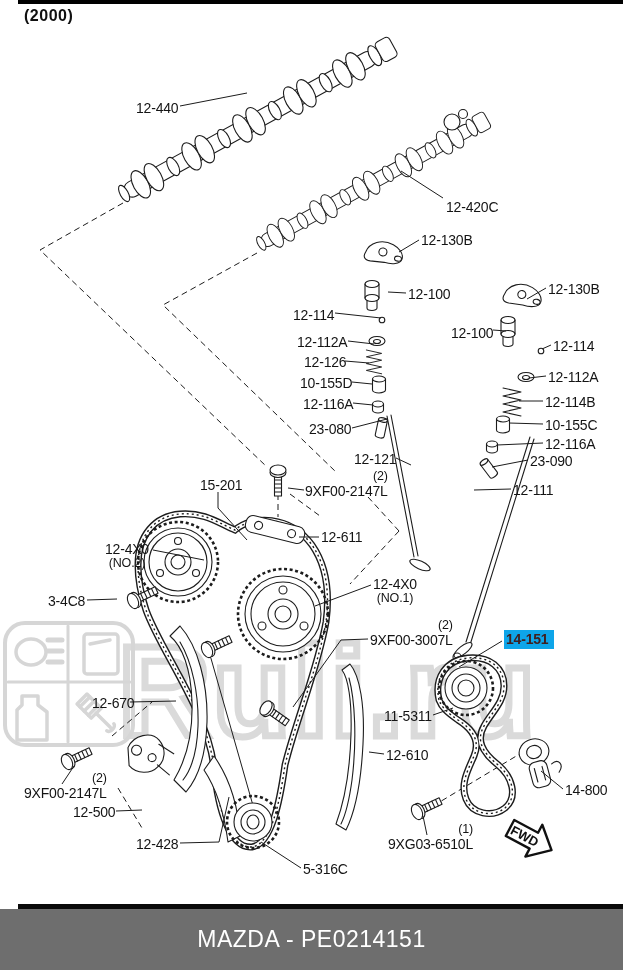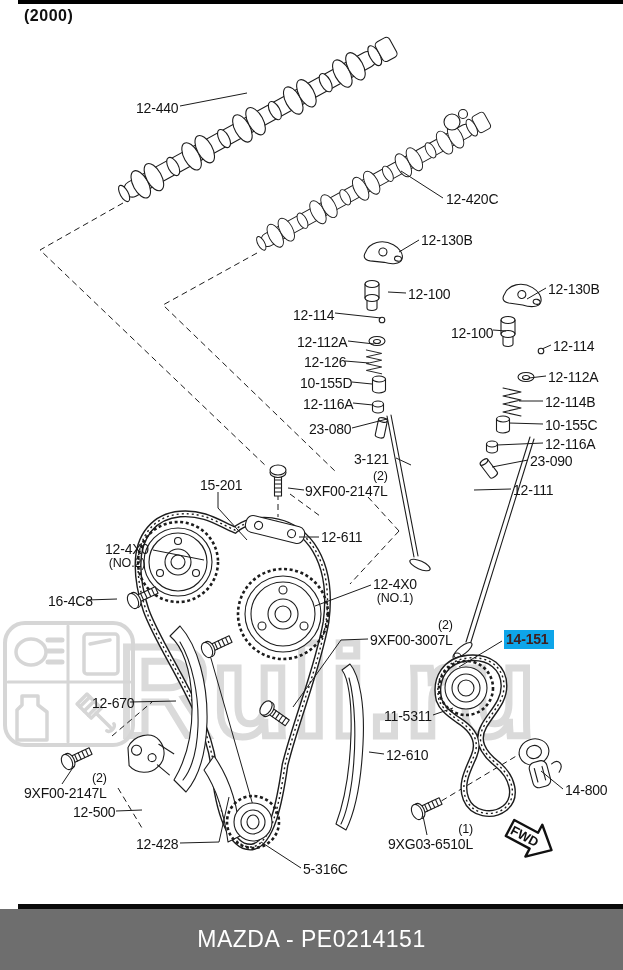--- a/index.html
+++ b/index.html
@@ -275,50 +275,50 @@
       <polyline class="ld" points="180,843 219,842 229,797"></polyline>
     </g>
 
     <g transform="translate(510,828) rotate(28)">
       <polygon points="0,-9 27,-9 27,-18 47,0 27,18 27,9 0,9" fill="#fff" stroke="#111" stroke-width="2.4" stroke-linejoin="round"></polygon>
       <text x="2" y="5" font-size="13" font-weight="bold" fill="#111" font-family="Liberation Sans, sans-serif">FWD</text>
     </g>
   </svg>
 
   <div class="lbl" style="left:136px;top:100px">12-440</div>
-  <div class="lbl" style="left:446px;top:191px">12-420C</div>
+  <div class="lbl" style="left:446px;top:199px">12-420C</div>
   <div class="lbl" style="left:421px;top:232px">12-130B</div>
   <div class="lbl" style="left:408px;top:286px">12-100</div>
   <div class="lbl" style="left:548px;top:281px">12-130B</div>
   <div class="lbl" style="left:451px;top:325px">12-100</div>
   <div class="lbl" style="left:293px;top:307px">12-114</div>
   <div class="lbl" style="left:297px;top:334px">12-112A</div>
   <div class="lbl" style="left:304px;top:354px">12-126</div>
   <div class="lbl" style="left:300px;top:375px">10-155D</div>
   <div class="lbl" style="left:303px;top:396px">12-116A</div>
   <div class="lbl" style="left:309px;top:421px">23-080</div>
-  <div class="lbl" style="left:354px;top:451px">3-121</div>
+  <div class="lbl" style="left:354px;top:451px">12-121</div>
   <div class="lbl" style="left:305px;top:470px;text-align:right">
     <div class="sup">(2)</div>
     <div>9XF00-2147L</div>
   </div>
   <div class="lbl" style="left:553px;top:338px">12-114</div>
   <div class="lbl" style="left:548px;top:369px">12-112A</div>
   <div class="lbl" style="left:545px;top:394px">12-114B</div>
   <div class="lbl" style="left:545px;top:417px">10-155C</div>
   <div class="lbl" style="left:545px;top:436px">12-116A</div>
   <div class="lbl" style="left:530px;top:453px">23-090</div>
   <div class="lbl" style="left:513px;top:482px">12-111</div>
   <div class="lbl" style="left:200px;top:477px">15-201</div>
   <div class="lbl" style="left:321px;top:529px">12-611</div>
   <div class="lbl" style="left:105px;top:541px;text-align:center">
     <div>12-4X0</div>
     <div class="sub">(NO.2)</div>
   </div>
-  <div class="lbl" style="left:48px;top:593px">16-4C8</div>
+  <div class="lbl" style="left:48px;top:593px">3-4C8</div>
   <div class="lbl" style="left:373px;top:576px;text-align:center">
     <div>12-4X0</div>
     <div class="sub">(NO.1)</div>
   </div>
   <div class="lbl" style="left:370px;top:619px;text-align:right">
     <div class="sup">(2)</div>
     <div>9XF00-3007L</div>
   </div>
   <div class="lbl hl" style="left:504px;top:630px">14-151</div>
   <div class="lbl" style="left:384px;top:708px">11-5311</div>

